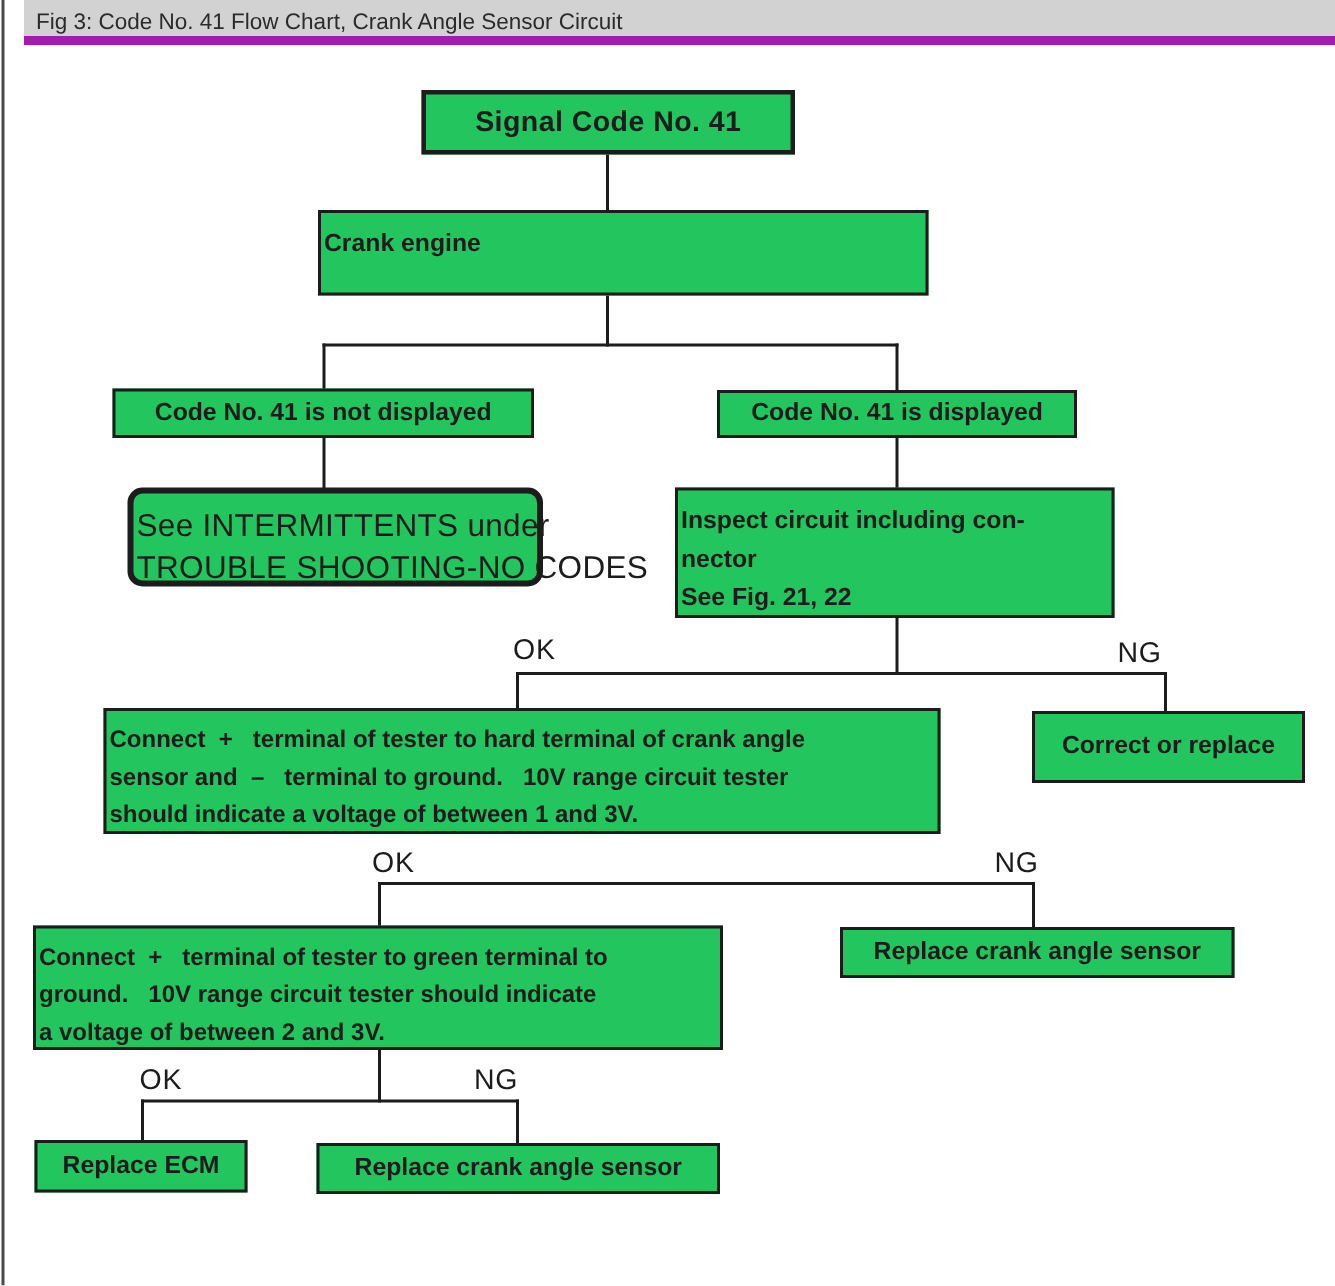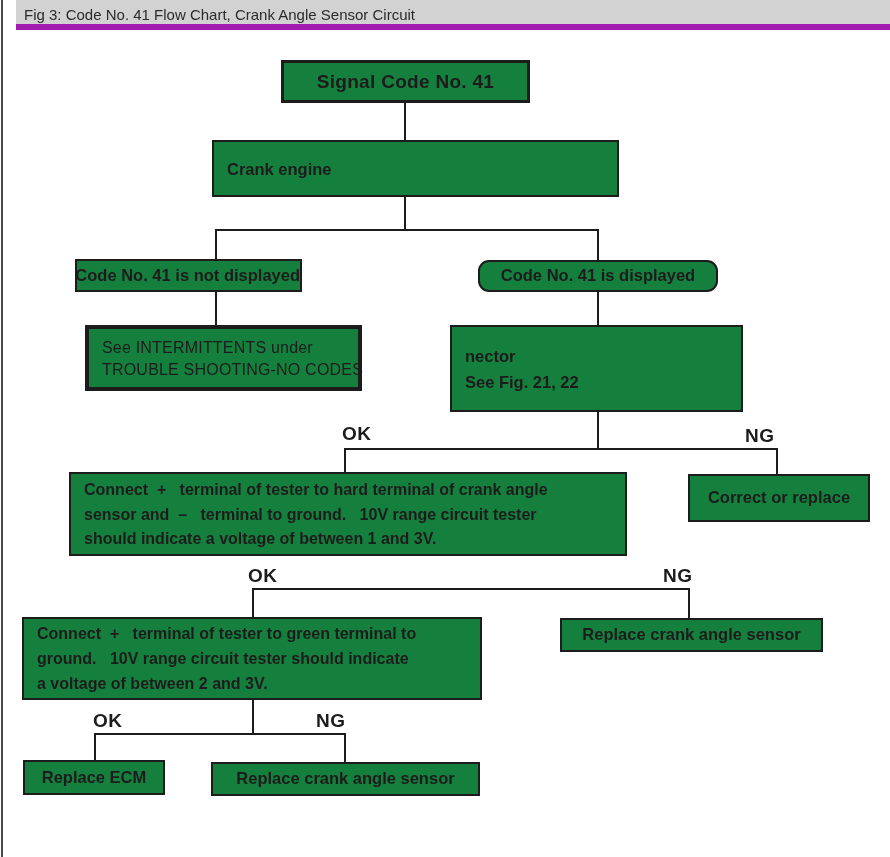--- a/index.html
+++ b/index.html
@@ -13,33 +13,33 @@
     background:#d2d2d2;border-bottom:6px solid #a21caf;
     color:#2b2b2b;font-size:15px;line-height:30px;padding-left:8px;
     box-sizing:border-box;
   }
   .left-border{
     position:absolute;left:1px;top:0;width:2px;height:857px;background:#4a4a4a;z-index:50;
   }
   
   .stage{position:absolute;left:0;top:0;width:890px;height:857px;color:#1c1c1c;}
   .node{
-    position:absolute;box-sizing:border-box;background:#15803d;
+    position:absolute;box-sizing:border-box;background:#22c55e;
     border:2px solid #1c1c1c;color:#1c1c1c;
     font-weight:700;font-size:16.5px;line-height:1.55;
   }
   .node .ln{display:block;white-space:pre;}
   .center{display:flex;align-items:center;justify-content:center;text-align:center;}
-  .padded{padding:8px 6px 6px 13px;display:flex;flex-direction:column;justify-content:center;}
+  .padded{padding:8px 6px 6px 2px;display:flex;flex-direction:column;justify-content:flex-start;}
   .thick{border-width:4px;}
   .title-node{border-width:3px;font-size:19px;letter-spacing:.3px;}
-  .light{font-weight:400;font-size:16px;letter-spacing:.2px;line-height:1.35;}
+  .light{font-weight:400;font-size:21px;letter-spacing:.2px;line-height:1.35;border-radius:10px;}
   .cline{position:absolute;background:#1c1c1c;}
   .oklabel{
-    position:absolute;font-weight:700;font-size:19px;color:#1c1c1c;letter-spacing:.5px;
+    position:absolute;font-weight:400;font-size:19px;color:#1c1c1c;letter-spacing:.5px;
   }
   .courtesy{
     position:absolute;left:0;top:838px;width:890px;text-align:center;
     font-size:11.5px;color:#595959;letter-spacing:.2px;
   }
 </style>
 </head>
 <body>
 
 <div class="titlebar">
@@ -69,34 +69,35 @@
   <div class="cline" style="left:344px;top:733px;width:2px;height:30px;"></div>
 
   <div class="node center title-node" style="left:281px;top:60px;width:249px;height:43px;">
     <span class="ln">Signal Code No. 41</span>
   </div>
 
   <div class="node padded" style="left:212px;top:140px;width:407px;height:57px;">
     <span class="ln">Crank engine</span>
   </div>
 
-  <div class="node center" style="left:75px;top:259px;width:227px;height:33px;justify-content:flex-end;">
+  <div class="node center" style="left:75px;top:259px;width:281px;height:33px;">
     <span class="ln">Code No. 41 is not displayed</span>
   </div>
 
-  <div class="node center" style="left:478px;top:260px;width:240px;height:32px;border-radius:11px;">
+  <div class="node center" style="left:478px;top:260px;width:240px;height:32px;">
     <span class="ln">Code No. 41 is displayed</span>
   </div>
 
   <div class="node padded thick light" style="left:85px;top:325px;width:277px;height:66px;">
     <span class="ln">See INTERMITTENTS under</span>
     <span class="ln">TROUBLE SHOOTING-NO CODES</span>
   </div>
 
   <div class="node padded" style="left:450px;top:325px;width:293px;height:87px;border-width:2.5px;">
+    <span class="ln">Inspect circuit including con-</span>
     <span class="ln">nector</span>
     <span class="ln">See Fig. 21, 22</span>
   </div>
 
   <div class="node padded" style="left:69px;top:472px;width:558px;height:84px;font-size:16px;">
     <span class="ln">Connect  +   terminal of tester to hard terminal of crank angle</span>
     <span class="ln">sensor and  –   terminal to ground.   10V range circuit tester</span>
     <span class="ln">should indicate a voltage of between 1 and 3V.</span>
   </div>
 

